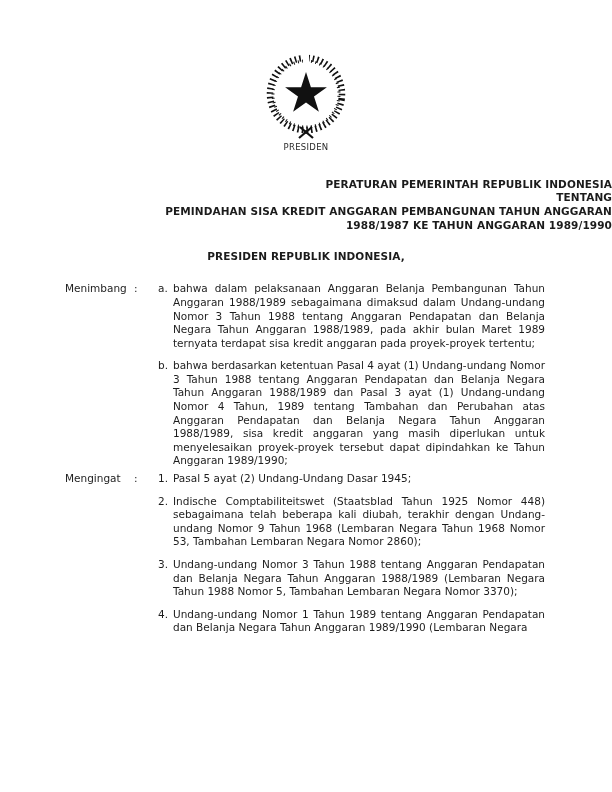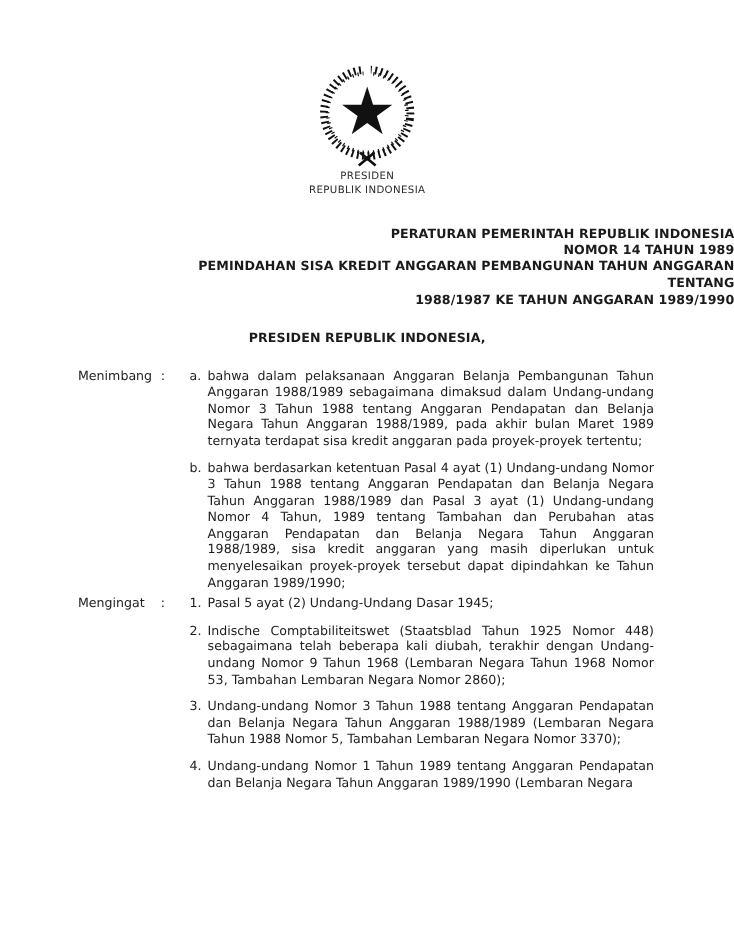--- a/index.html
+++ b/index.html
@@ -66,28 +66,26 @@
       <circle cx="60" cy="40" r="33" fill="none" stroke="#111" stroke-width="3" stroke-dasharray="1 3.4" transform="rotate(-12 60 40)"></circle>
 
       <rect x="57" y="0" width="6" height="9" fill="#ffffff"></rect>
 
       <polygon points="60,18 64.9,33.2 80.9,33.2 68,42.6 72.9,57.8 60,48.4 47.1,57.8 52,42.6 39.1,33.2 55.1,33.2" fill="#111"></polygon>
 
       <path d="M54 73 L67 84 M66 73 L53 84" stroke="#111" stroke-width="2.2" fill="none"></path>
       <path d="M57 78 l3 -2 l3 2 l-3 2 z" fill="#111"></path>
     </svg>
     <div class="org-line">PRESIDEN</div>
-    <div class="org-line">REPUBLIK INDONESIA</div>
   </div>
 
   <div class="title-block">
     <div>PERATURAN PEMERINTAH REPUBLIK INDONESIA</div>
-    <div>NOMOR 14 TAHUN 1989</div>
+    <div>TENTANG</div>
     <div>PEMINDAHAN SISA KREDIT ANGGARAN PEMBANGUNAN TAHUN ANGGARAN</div>
-    <div>TENTANG</div>
     <div>1988/1987 KE TAHUN ANGGARAN 1989/1990</div>
   </div>
 
   <div class="preamble">PRESIDEN REPUBLIK INDONESIA,</div>
 
   <div class="sections">
 
     <div class="section-row">
       <div class="sec-label">Menimbang</div>
       <div class="sec-colon">:</div>

